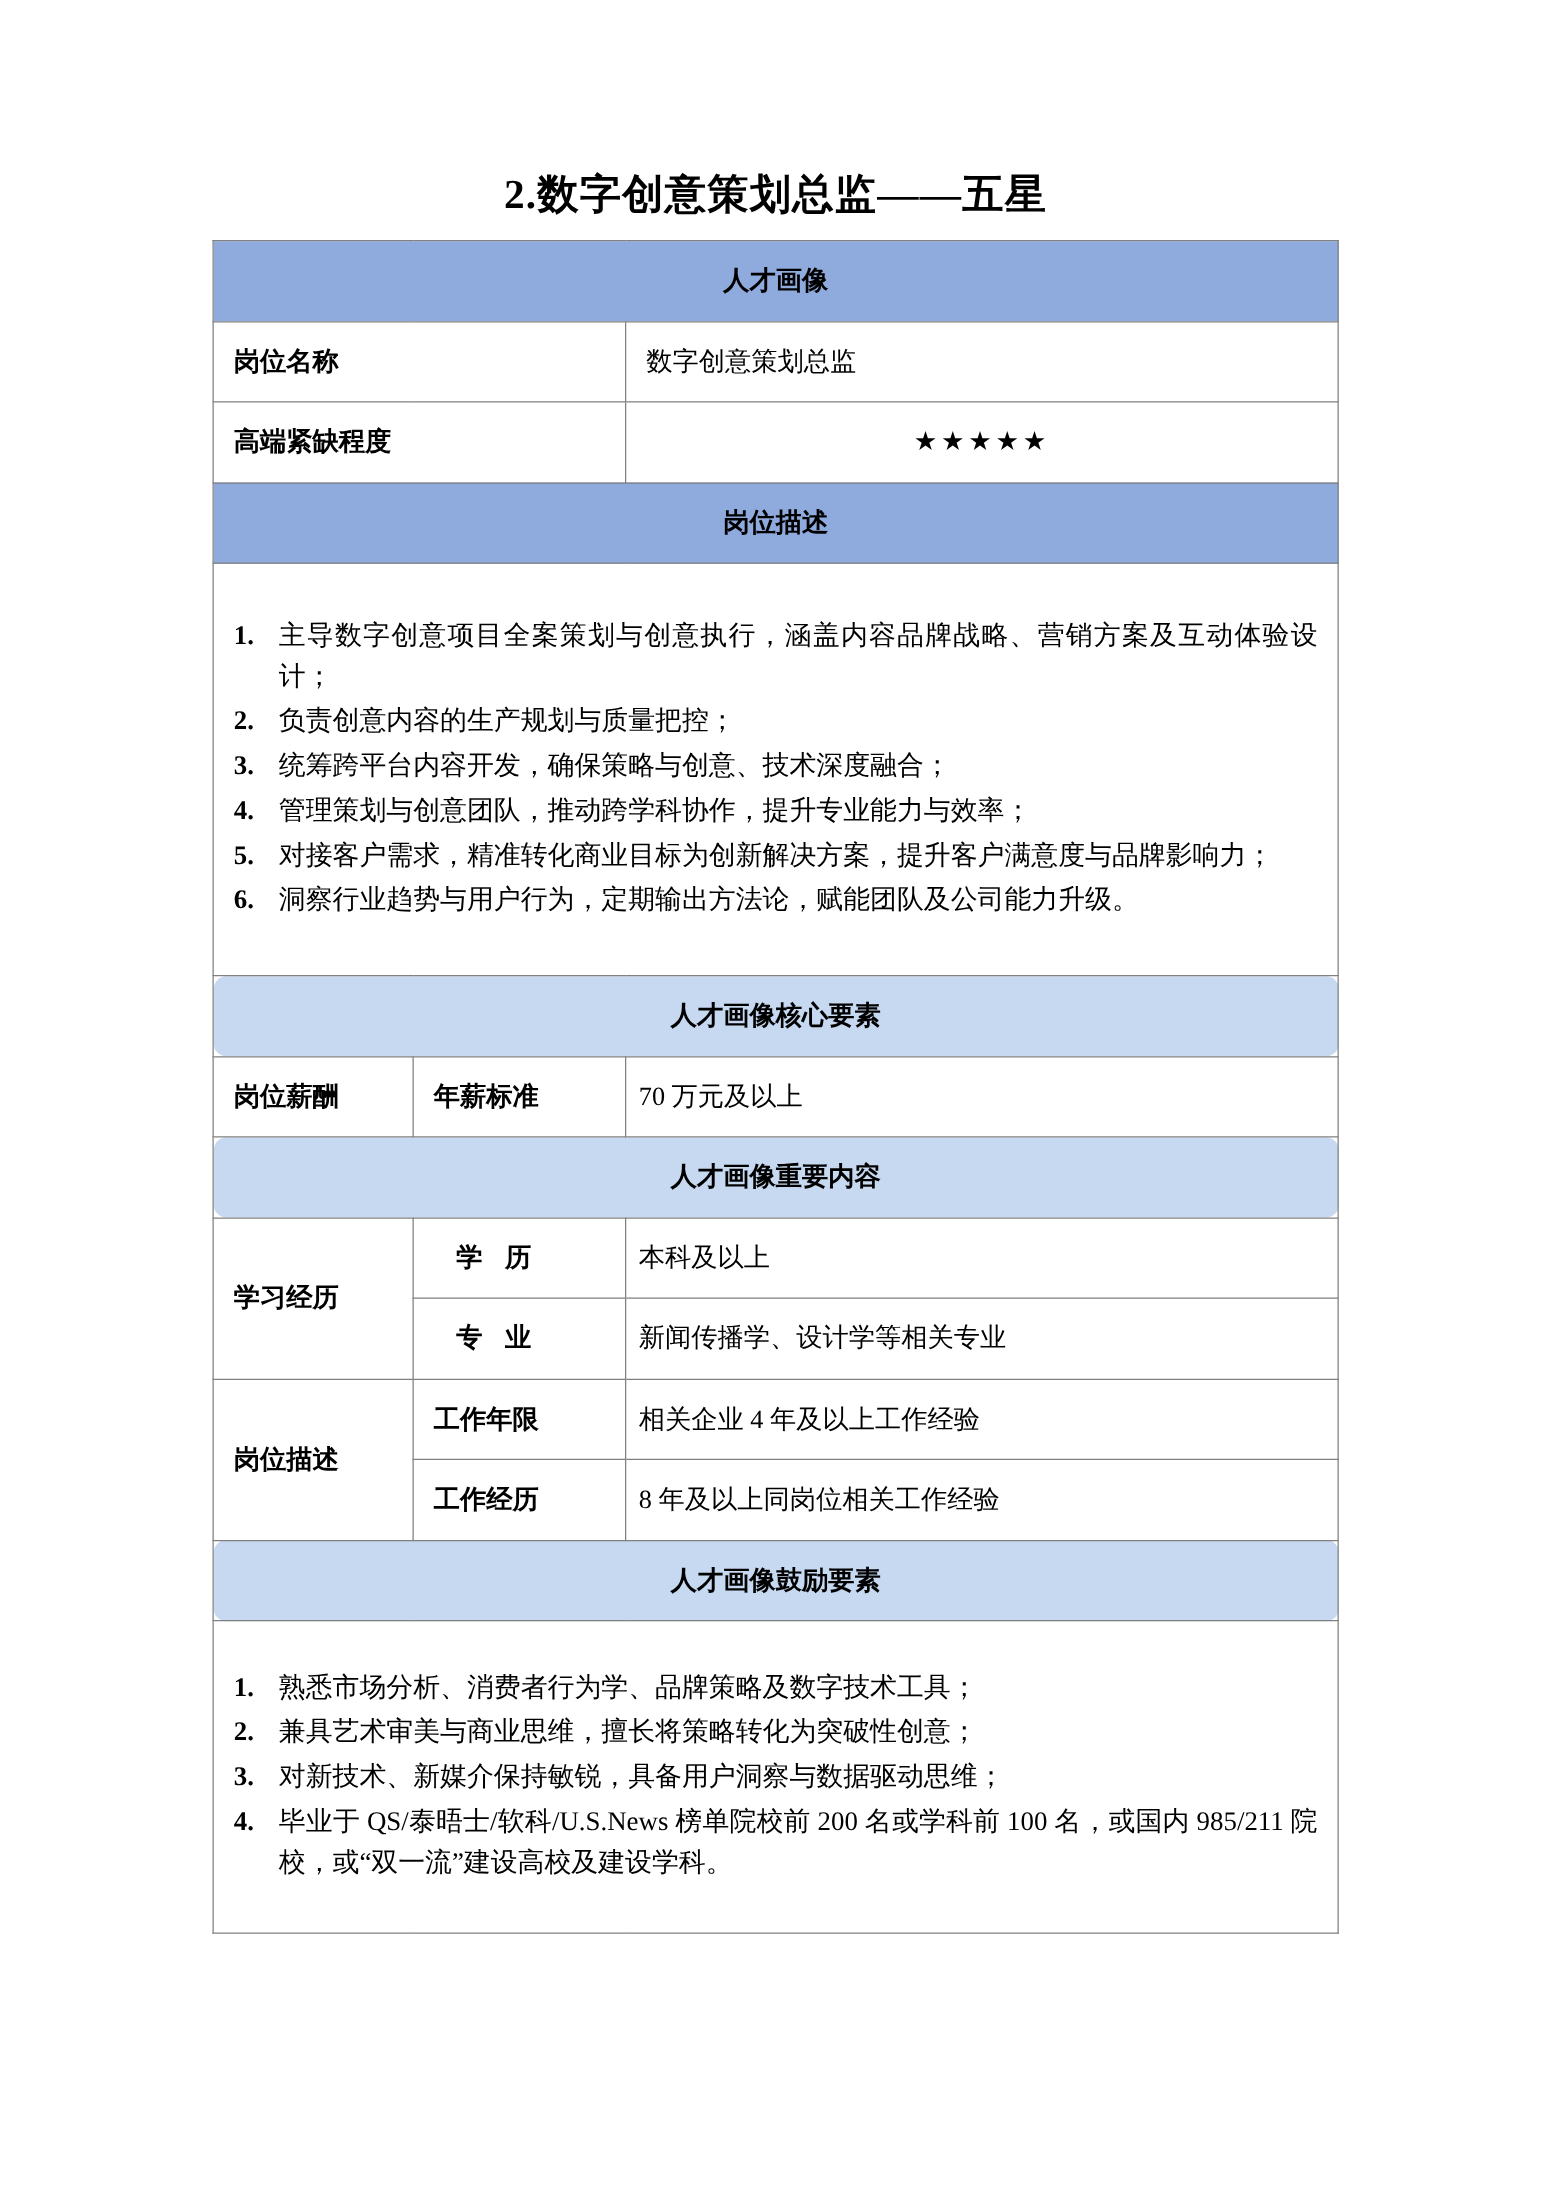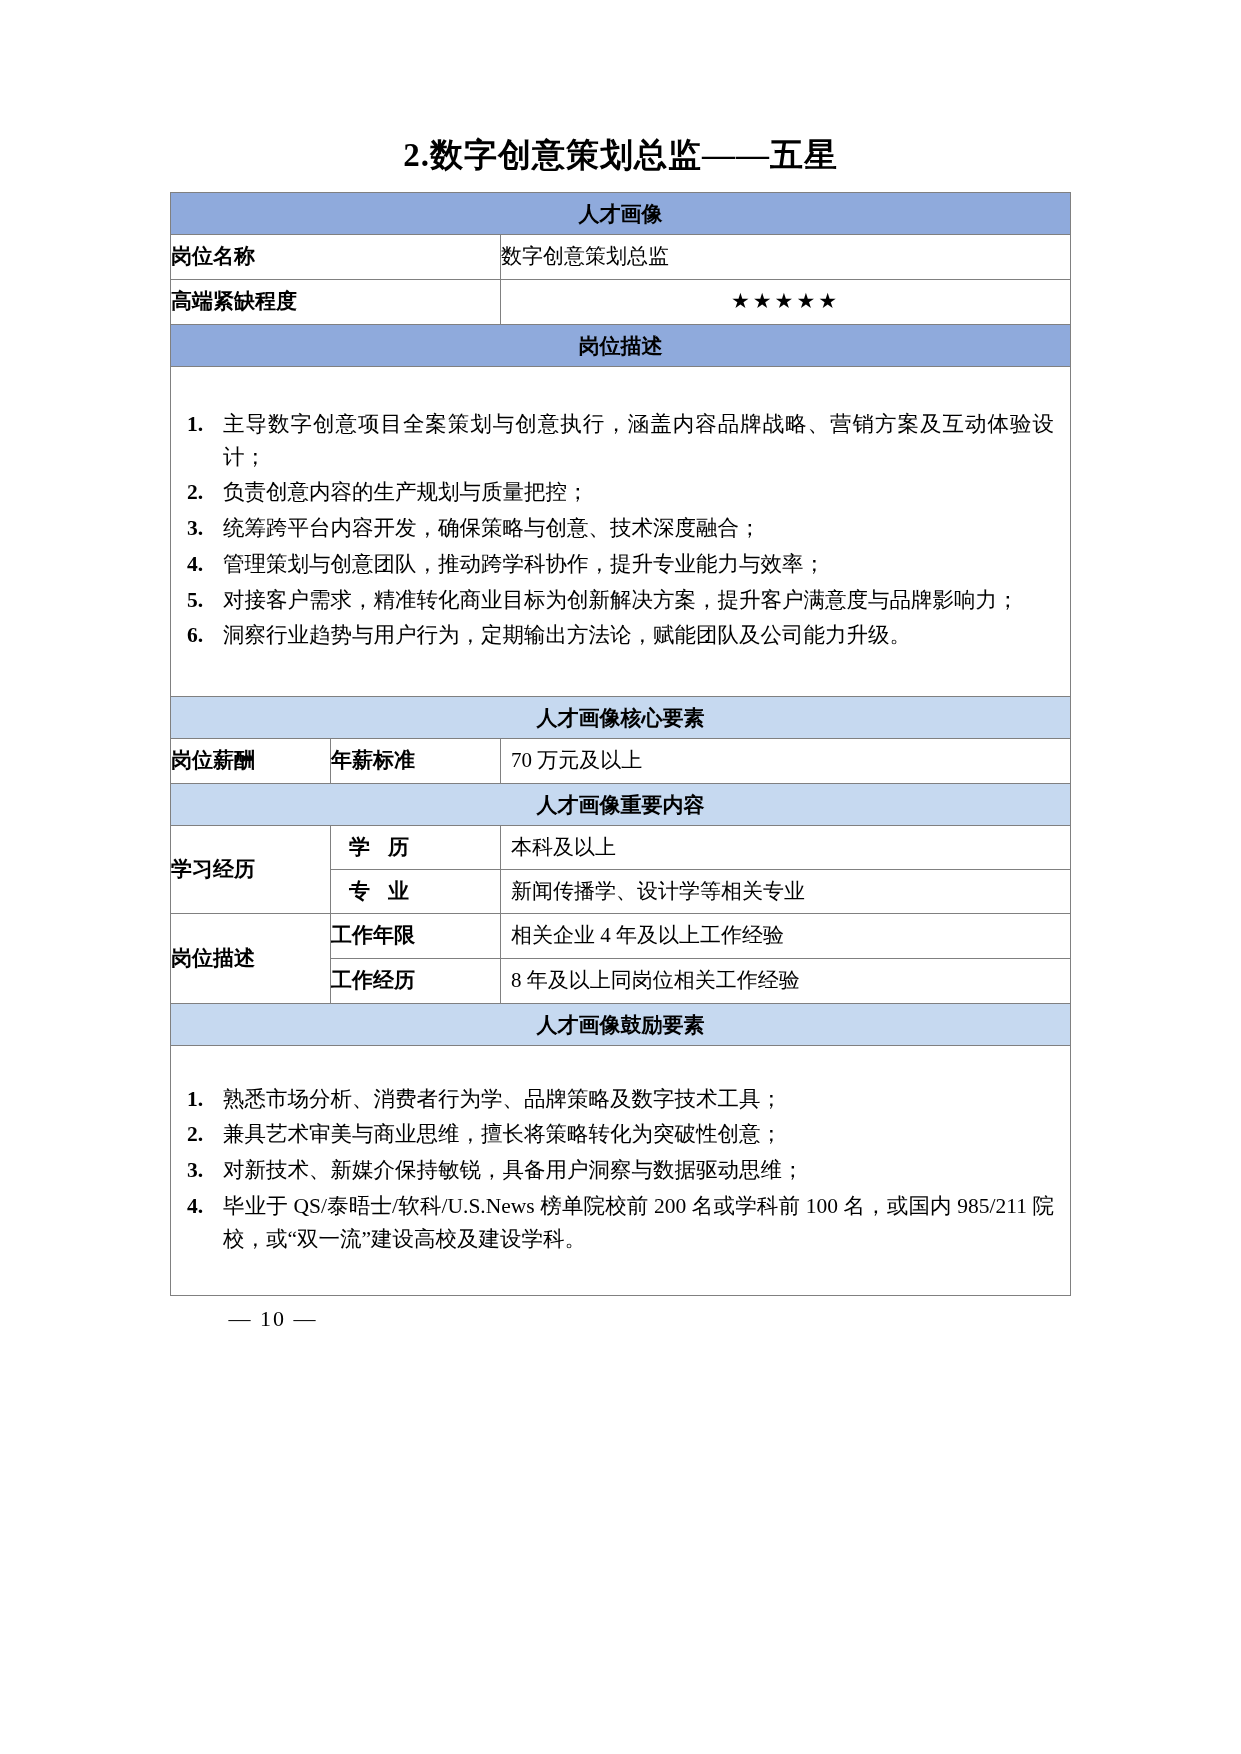--- a/index.html
+++ b/index.html
@@ -34,41 +34,42 @@
     font-family: "Liberation Serif", "DejaVu Serif", serif;
   }
   table.profile {
     border-collapse: collapse;
     width: 900px;
     margin: 0 auto;
     table-layout: fixed;
   }
   table.profile td {
     border: 1px solid #808080;
-    padding: 0;
+    padding: 16px;
     vertical-align: middle;
     font-size: 21px;
     line-height: 1.5;
   }
   
   .bar-dark {
     background: #8faadc;
     text-align: center;
     font-weight: bold;
     font-size: 23px;
     height: 42px;
     font-family: "Liberation Sans", "DejaVu Sans", sans-serif;
   }
   .bar-light {
     background: #c6d9f0;
     text-align: center;
     font-weight: bold;
     font-size: 23px;
     height: 42px;
     font-family: "Liberation Sans", "DejaVu Sans", sans-serif;
+    border-radius: 10px;
   }
   .lbl {
     text-align: left;
     font-weight: bold;
     font-size: 23px;
     height: 45px;
     font-family: "Liberation Serif", "DejaVu Serif", serif;
   }
   .lbl-spaced {
     text-align: left;
@@ -214,15 +215,14 @@
             <li><span class="num">1.</span><span>熟悉市场分析、消费者行为学、品牌策略及数字技术工具；</span></li>
             <li><span class="num">2.</span><span>兼具艺术审美与商业思维，擅长将策略转化为突破性创意；</span></li>
             <li><span class="num">3.</span><span>对新技术、新媒介保持敏锐，具备用户洞察与数据驱动思维；</span></li>
             <li><span class="num">4.</span><span>毕业于 QS/泰晤士/软科/U.S.News 榜单院校前 200 名或学科前 100 名，或国内 985/211 院校，或“双一流”建设高校及建设学科。</span></li>
           </ol>
         </td>
       </tr>
     </tbody>
   </table>
 
-  <div class="page-num">— 10 —</div>
 
 </div>
 
 </body></html>

